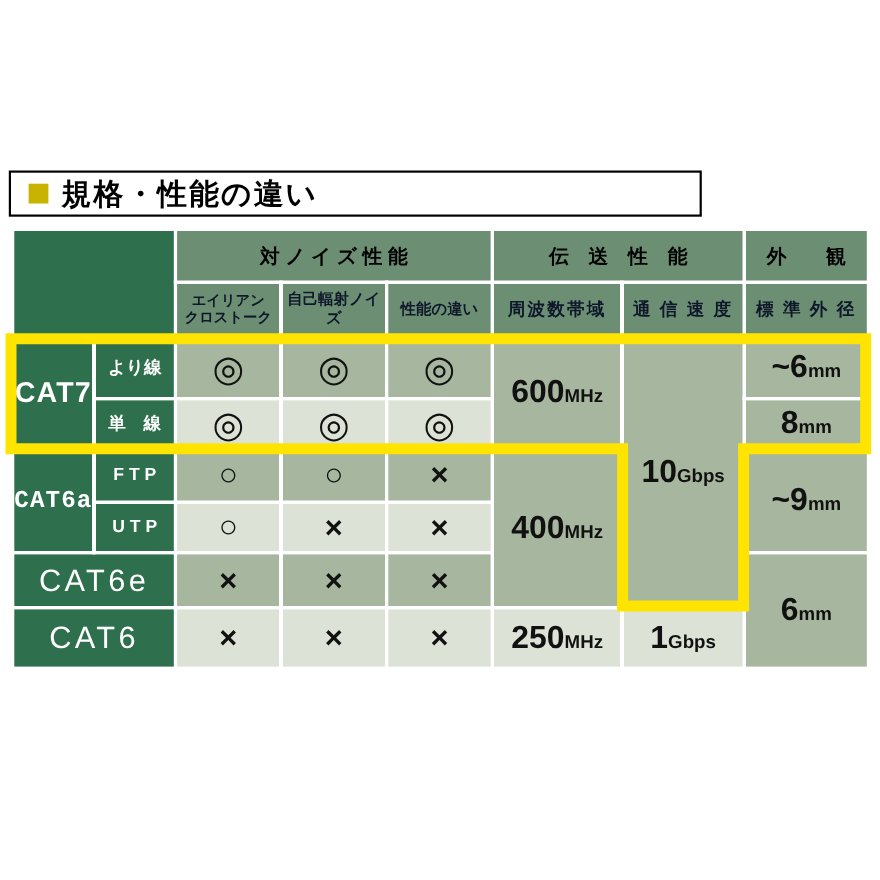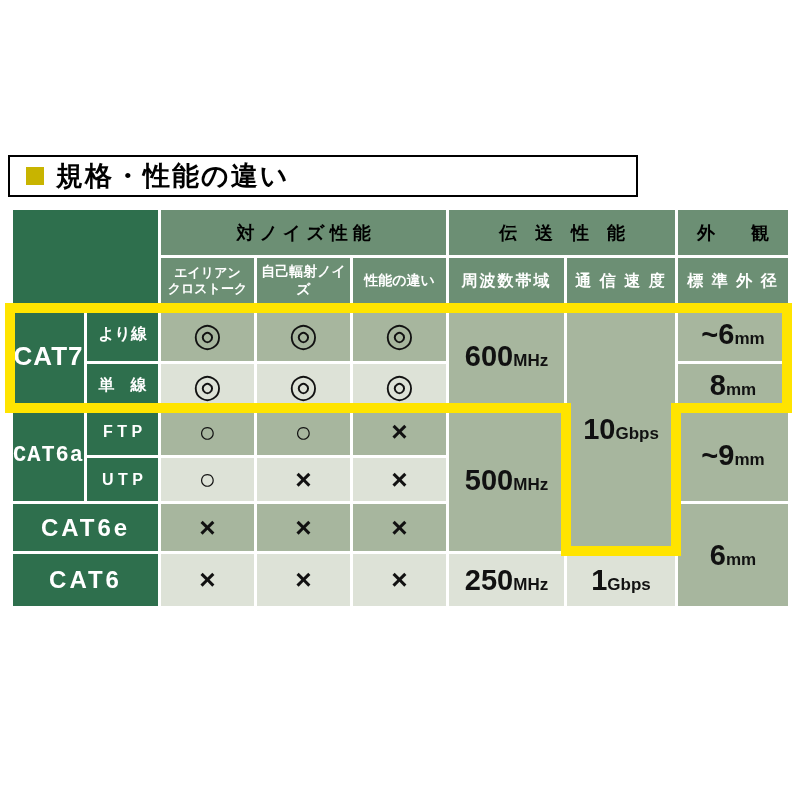--- a/index.html
+++ b/index.html
@@ -31,29 +31,29 @@
     position:absolute;left:10px;top:207px;border-collapse:collapse;table-layout:fixed;
   }
   table.spec td{
     border:3px solid #fff;padding:0;text-align:center;vertical-align:middle;
     overflow:hidden;
   }
   tr.r0{height:48px;} tr.r1{height:49px;} tr.r2{height:57px;} tr.r3{height:45px;}
   tr.r4{height:49px;} tr.r5{height:46px;} tr.r6{height:50px;} tr.r7{height:55px;}
   .dark{background:var(--dark-green);color:#fff;}
   .ghead{background:var(--head-green);color:#000000;font-size:18px;font-weight:bold;}
-  .shead{background:var(--head-green);color:#ffffff;font-size:14px;font-weight:bold;margin-top:26px;}
+  .shead{background:var(--head-green);color:#0f172a;font-size:14px;font-weight:bold;margin-top:26px;}
   .shead.wide{font-size:16px;letter-spacing:2px;}
   .shead.twoline{font-size:13px;line-height:1.2;}
   .shead.twoline span{display:block;}
   .sage{background:var(--sage);}
   .light{background:var(--light-cell);}
   .cat{font-size:26px;font-weight:bold;letter-spacing:1px;}
   .catsm{font-size:22px;font-family:Liberation Mono, monospace;}
-  .catleft{text-align:left;padding-left:14px;font-size:24px;font-weight:bold;letter-spacing:3px;}
+  .catleft{text-align:left;padding-left:14px;font-size:28px;font-weight:normal;letter-spacing:3px;}
   .sub{font-size:16px;font-weight:bold;}
   .val{color:var(--ink);white-space:nowrap;}
   .num{font-size:29px;font-weight:bold;}
   .unit{font-size:17px;font-weight:bold;}
   .mark-dc{font-size:33px;color:var(--ink);line-height:1;}
   .mark-c{font-size:29px;color:var(--ink);line-height:1;}
   .mark-x{font-size:28px;font-weight:900;color:var(--ink);line-height:1;}
   svg.highlight{position:absolute;left:0;top:0;pointer-events:none;z-index:5;}
   svg.highlight path{stroke:var(--highlight-yellow);stroke-width:10;fill:none;}
 </style>
@@ -110,21 +110,21 @@
     <td class="light"><span class="mark-dc">◎</span></td>
     <td class="light"><span class="mark-dc">◎</span></td>
     <td class="sage val"><span class="num">8</span><span class="unit">mm</span></td>
   </tr>
   <tr class="r4">
     <td class="dark cat catsm" rowspan="2">CAT6a</td>
     <td class="dark sub">F T P</td>
     <td class="sage"><span class="mark-c">○</span></td>
     <td class="sage"><span class="mark-c">○</span></td>
     <td class="sage"><span class="mark-x">×</span></td>
-    <td class="sage val" rowspan="3"><span class="num">500</span><span class="unit">MHz</span></td>
+    <td class="sage val" rowspan="3"><span class="num">400</span><span class="unit">MHz</span></td>
     <td class="sage val" rowspan="2"><span class="num">~9</span><span class="unit">mm</span></td>
   </tr>
   <tr class="r5">
     <td class="dark sub">U T P</td>
     <td class="light"><span class="mark-c">○</span></td>
     <td class="light"><span class="mark-x">×</span></td>
     <td class="light"><span class="mark-x">×</span></td>
   </tr>
   <tr class="r6">
     <td class="dark catleft" colspan="2">CAT6e</td>

